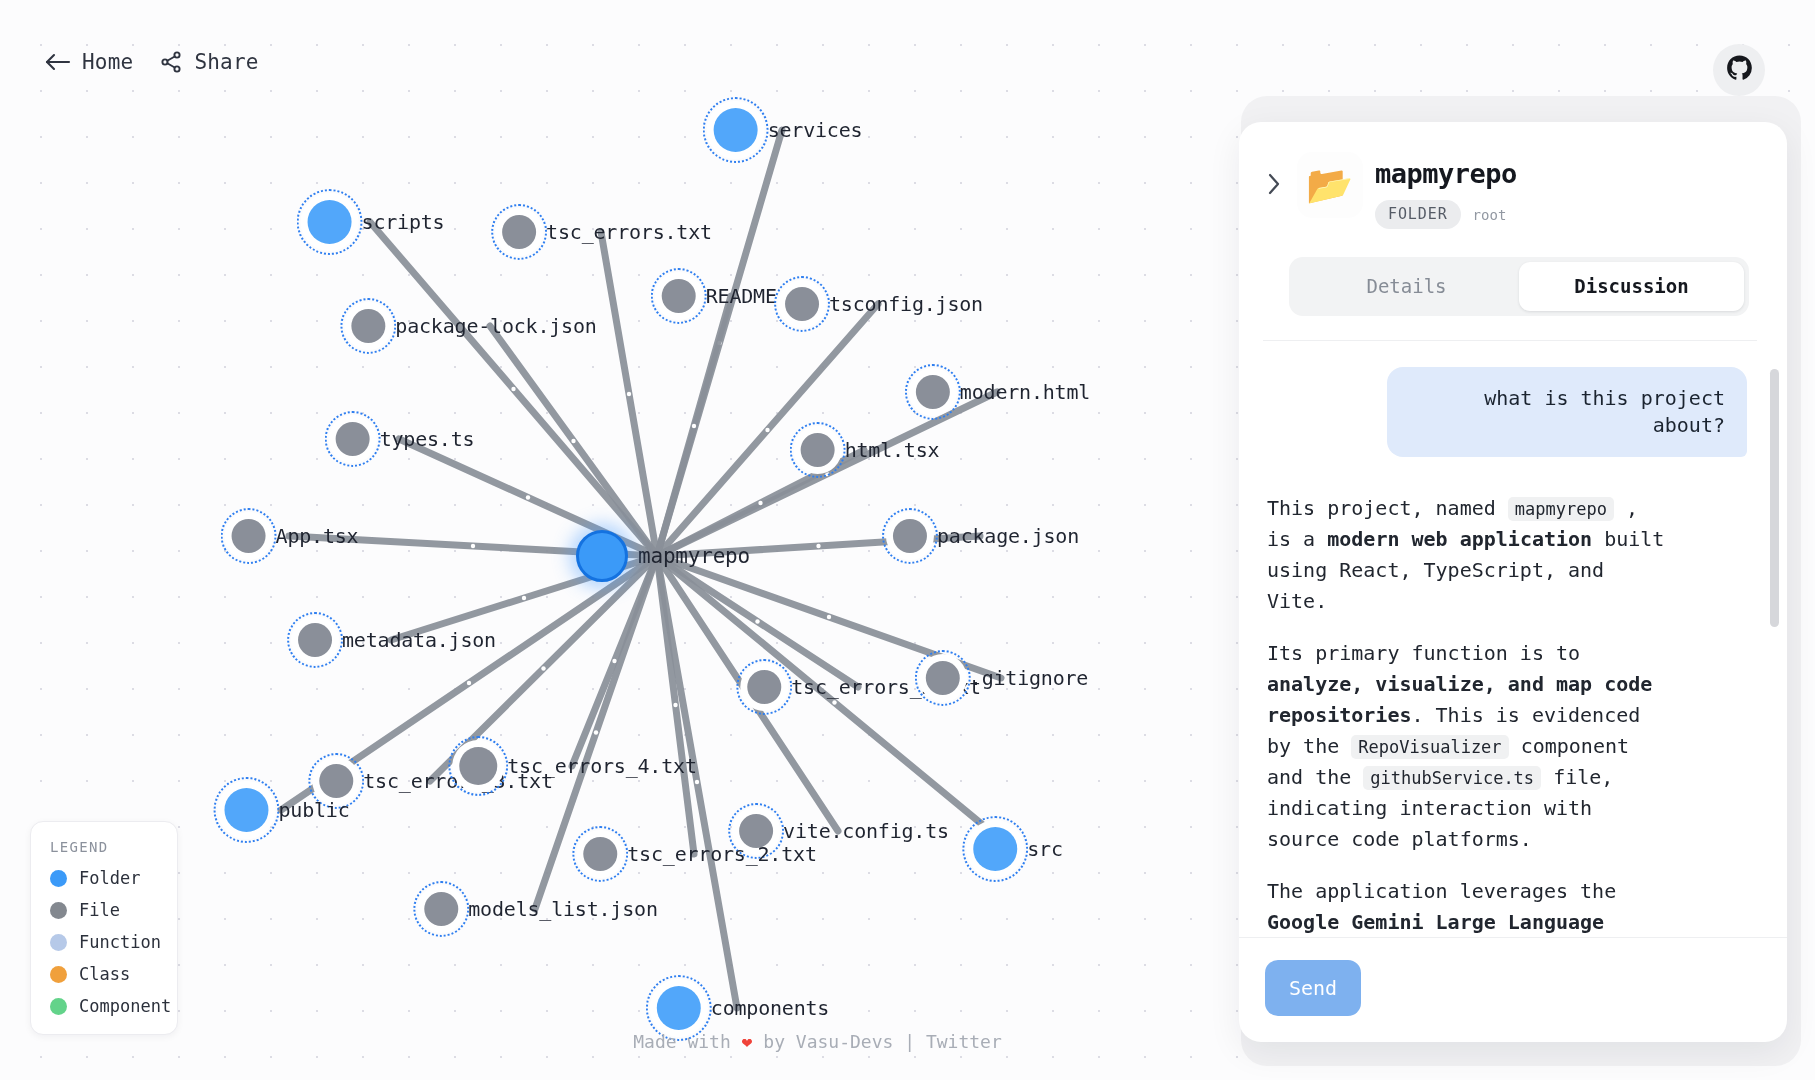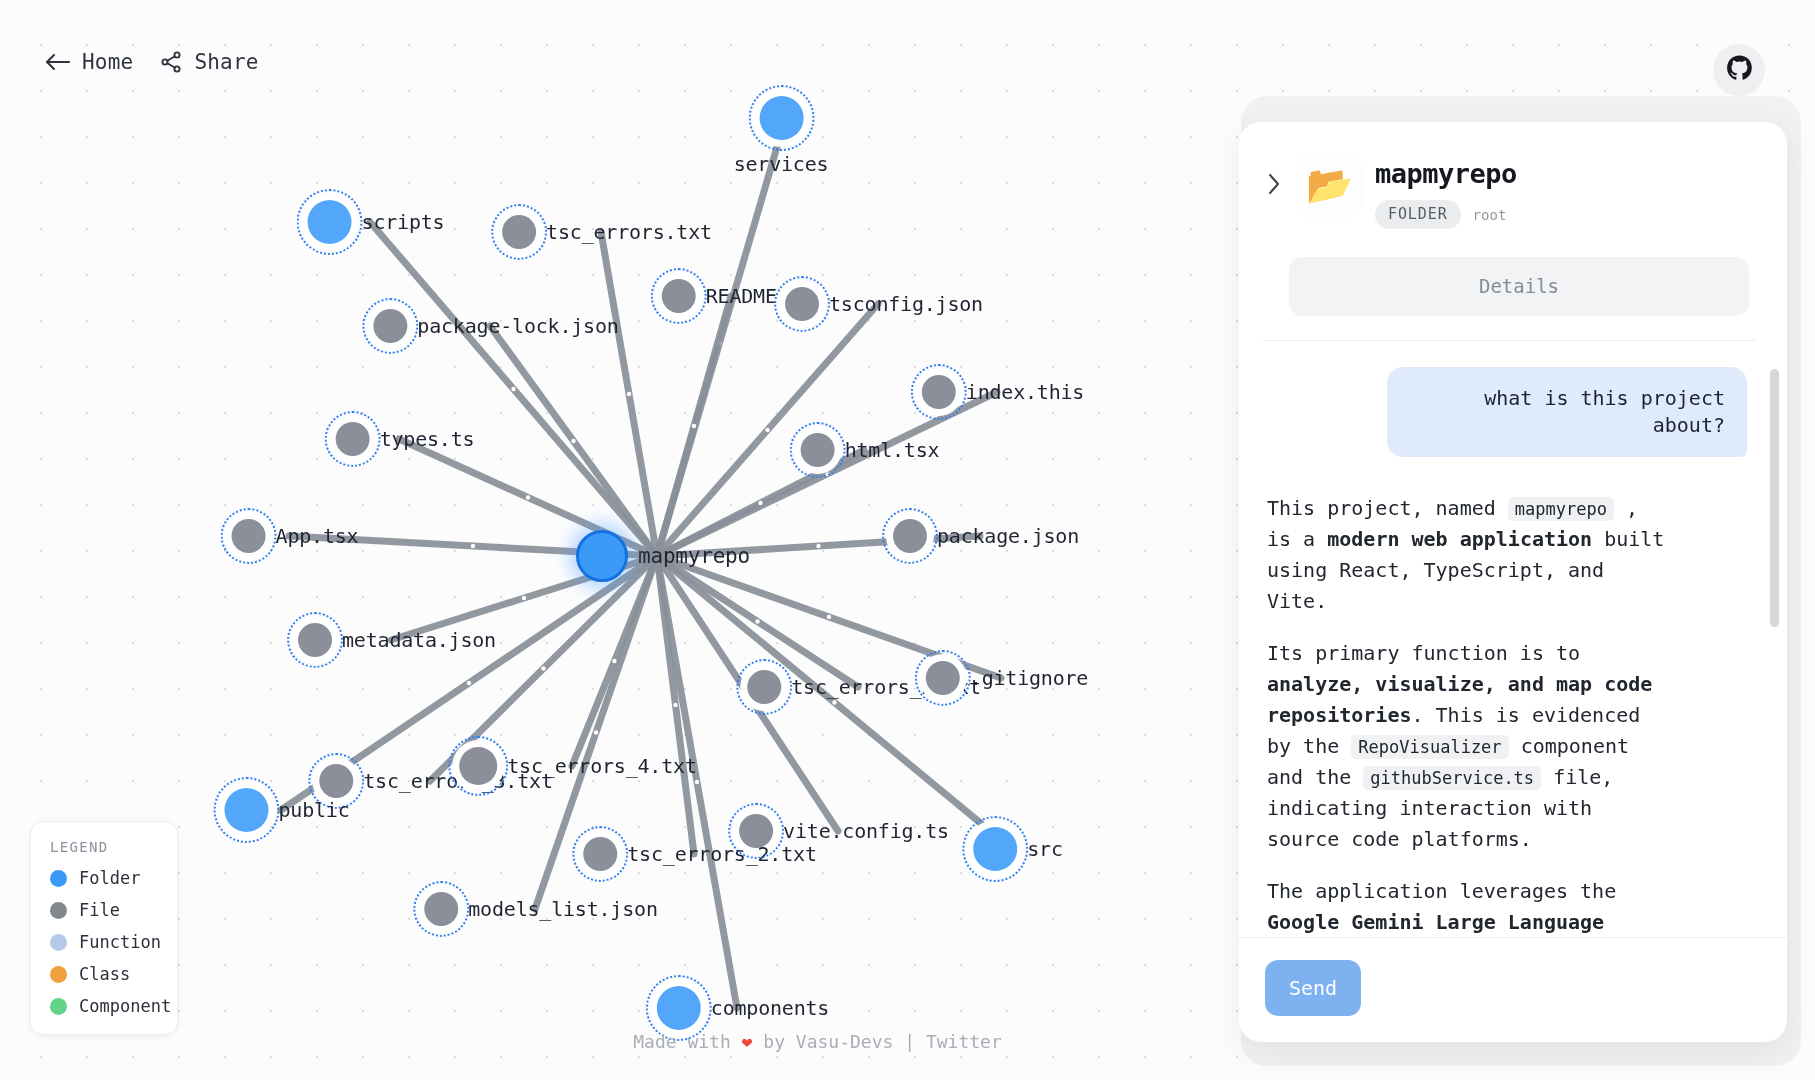--- a/index.html
+++ b/index.html
@@ -393,21 +393,21 @@
         <line x1="657" y1="556" x2="1012" y2="849" stroke="#8a9099" stroke-width="7" stroke-linecap="round" opacity="0.92"></line>
         <circle cx="834.5" cy="702.5" r="2.2" fill="#ffffff"></circle>
         <line x1="657" y1="556" x2="694" y2="854" stroke="#8a9099" stroke-width="7" stroke-linecap="round" opacity="0.92"></line>
         <circle cx="675.5" cy="705" r="2.2" fill="#ffffff"></circle>
         <line x1="657" y1="556" x2="535" y2="909" stroke="#8a9099" stroke-width="7" stroke-linecap="round" opacity="0.92"></line>
         <circle cx="596" cy="732.5" r="2.2" fill="#ffffff"></circle>
         <line x1="657" y1="556" x2="737" y2="1008" stroke="#8a9099" stroke-width="7" stroke-linecap="round" opacity="0.92"></line>
         <circle cx="697" cy="782" r="2.2" fill="#ffffff"></circle>
       </svg>
     <div id="graph-nodes">
-        <div class="node folder" style="left: 782px; top: 130px; flex-direction: column;">
+        <div class="node folder" style="left: 782px; top: 130px;">
           <div class="halo" style="width: 68px; height: 68px;">
             <div class="ring-white" style="width: 58px; height: 58px;"></div>
             <div class="ring-dash" style="width: 66px; height: 66px;"></div>
             <div class="dot" style="width: 44px; height: 44px;"></div>
           </div>
           <span class="label">services</span>
         </div>
         <div class="node folder" style="left: 370px; top: 222px;">
           <div class="halo" style="width: 68px; height: 68px;">
             <div class="ring-white" style="width: 58px; height: 58px;"></div>
@@ -433,35 +433,35 @@
           <span class="label">README.md</span>
         </div>
         <div class="node file" style="left: 878px; top: 304px; align-items: center;">
           <div class="halo" style="width: 58px; height: 58px;">
             <div class="ring-white" style="width: 48px; height: 48px;"></div>
             <div class="ring-dash" style="width: 56px; height: 56px;"></div>
             <div class="dot" style="width: 34px; height: 34px;"></div>
           </div>
           <span class="label">tsconfig.json</span>
         </div>
-        <div class="node file" style="left: 490px; top: 326px;">
+        <div class="node file" style="left: 468px; top: 326px;">
           <div class="halo" style="width: 58px; height: 58px;">
             <div class="ring-white" style="width: 48px; height: 48px;"></div>
             <div class="ring-dash" style="width: 56px; height: 56px;"></div>
             <div class="dot" style="width: 34px; height: 34px;"></div>
           </div>
           <span class="label">package-lock.json</span>
         </div>
         <div class="node file" style="left: 997px; top: 392px;">
           <div class="halo" style="width: 58px; height: 58px;">
             <div class="ring-white" style="width: 48px; height: 48px;"></div>
             <div class="ring-dash" style="width: 56px; height: 56px;"></div>
             <div class="dot" style="width: 34px; height: 34px;"></div>
           </div>
-          <span class="label">index.this</span>
+          <span class="label">modern.html</span>
         </div>
         <div class="node file" style="left: 399px; top: 439px;">
           <div class="halo" style="width: 58px; height: 58px;">
             <div class="ring-white" style="width: 48px; height: 48px;"></div>
             <div class="ring-dash" style="width: 56px; height: 56px;"></div>
             <div class="dot" style="width: 34px; height: 34px;"></div>
           </div>
           <span class="label">types.ts</span>
         </div>
         <div class="node file" style="left: 864px; top: 450px;">
@@ -667,20 +667,21 @@
           <div class="panel-title">mapmyrepo</div>
           <div class="panel-meta">
             <span class="chip">FOLDER</span>
             <span class="meta-path">root</span>
           </div>
         </div>
       </div>
 
       <div class="tabs" id="panel-tabs">
           <button class="tab">Details</button>
+          <button class="tab active">Discussion</button>
         </div>
       <div class="panel-divider"></div>
     </div>
 
     <div class="chat-area">
       <div class="chat-scroll">
         <div class="bubble-user">what is this project about?</div>
         <div class="bubble-bot" id="bot-message">
             <p><span>This project, named </span><code>mapmyrepo</code><span> , is a </span><b>modern web application</b><span> built using React, TypeScript, and Vite.</span></p>
             <p><span>Its primary function is to </span><b>analyze, visualize, and map code repositories</b><span>. This is evidenced by the </span><code>RepoVisualizer</code><span> component and the </span><code>githubService.ts</code><span> file, indicating interaction with source code platforms.</span></p>

